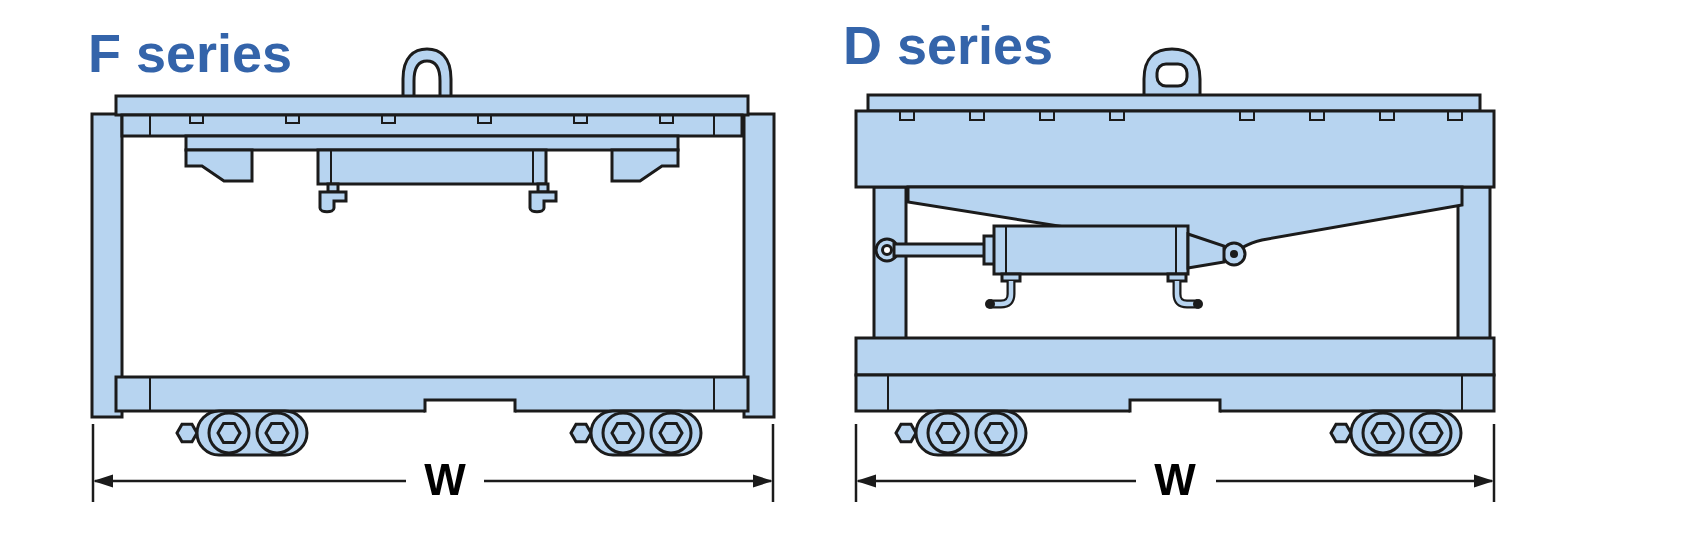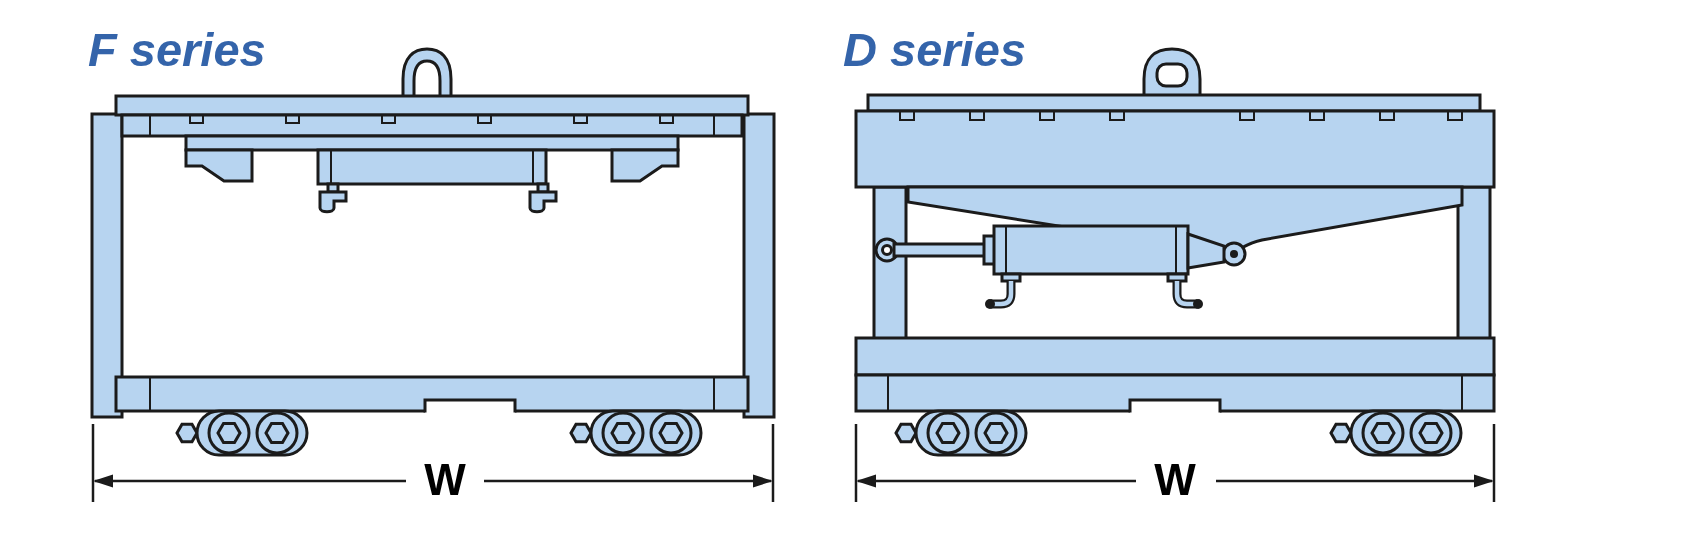--- a/index.html
+++ b/index.html
@@ -12,33 +12,32 @@
   html,body{margin:0;padding:0;}
   body{
     width:1700px;height:551px;
     background:var(--bg);
     font-family:"Liberation Sans",sans-serif;
     position:relative;overflow:hidden;
   }
   svg{position:absolute;left:0;top:0;}
   .title{
     position:absolute;
-    font-size:47px;font-weight:bold;
+    font-size:54px;font-weight:bold;
     color:var(--title);
     white-space:nowrap;
-    font-style:italic;
   }
   .dim-label{
     position:absolute;
     transform:translateX(-50%);
     font-size:44px;font-weight:bold;
     color:var(--dim);
   }
   #f-title{left:88px;top:22px;}
-  #d-title{left:843px;top:22px;}
+  #d-title{left:843px;top:14px;}
   #f-w{left:445px;top:455px;}
   #d-w{left:1175px;top:455px;}
 </style>
 </head>
 <body>
 
 <div id="f-title" class="title">F series</div>
 <div id="d-title" class="title">D series</div>
 
 <svg width="1700" height="551" viewBox="0 0 1700 551" xmlns="http://www.w3.org/2000/svg" xmlns:xlink="http://www.w3.org/1999/xlink">

